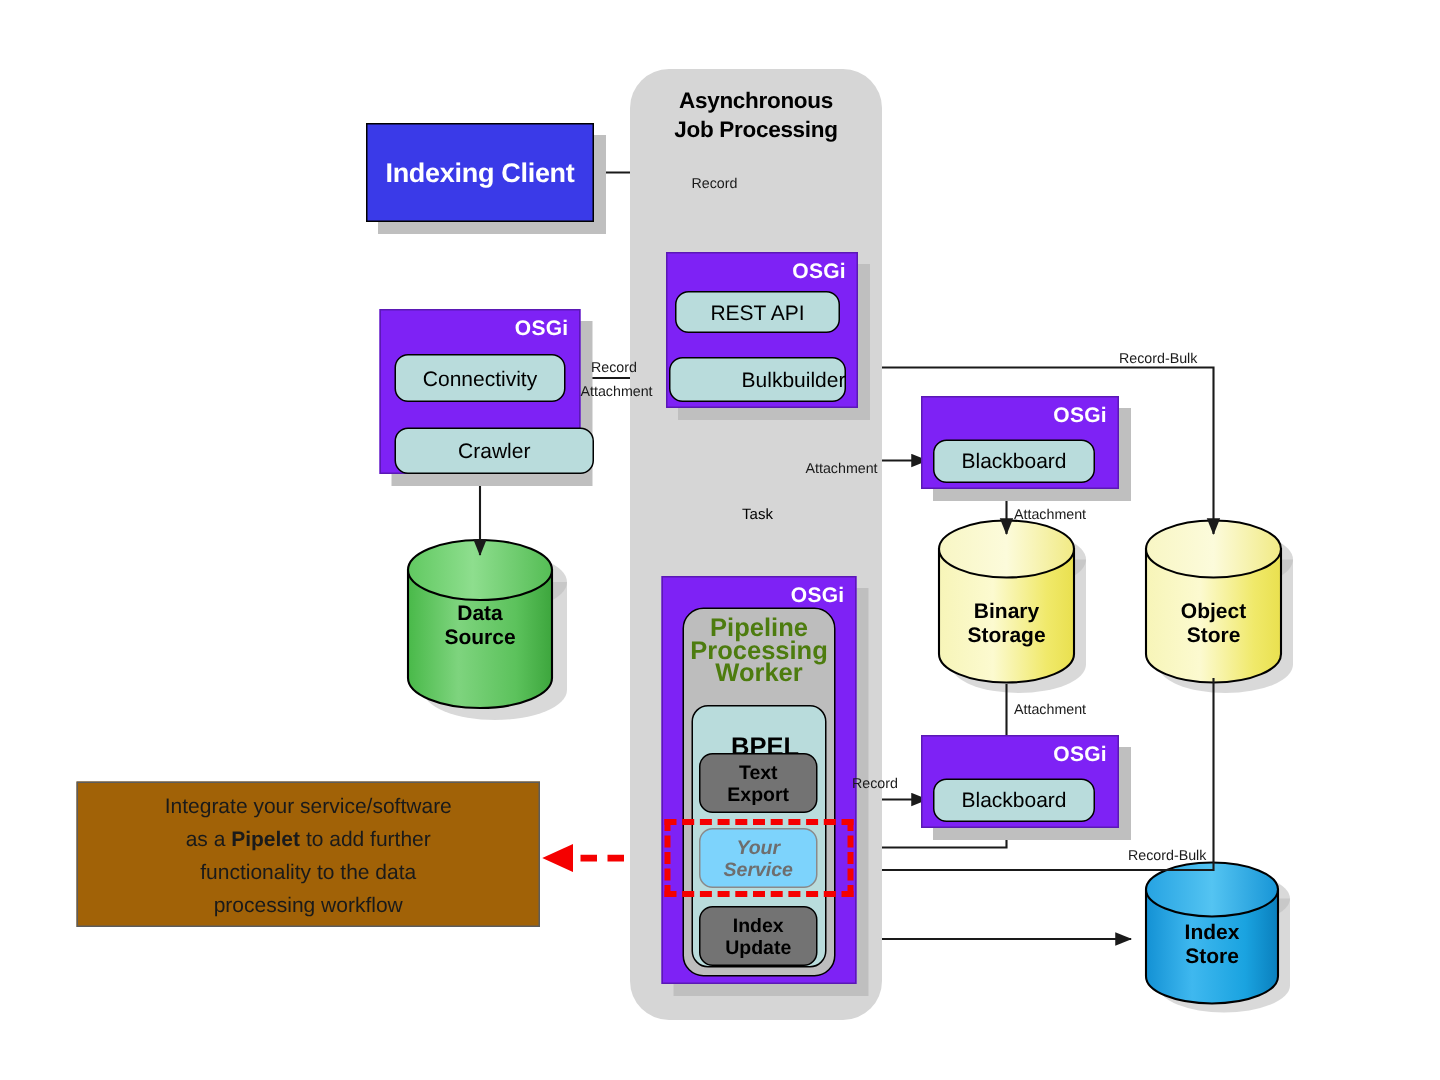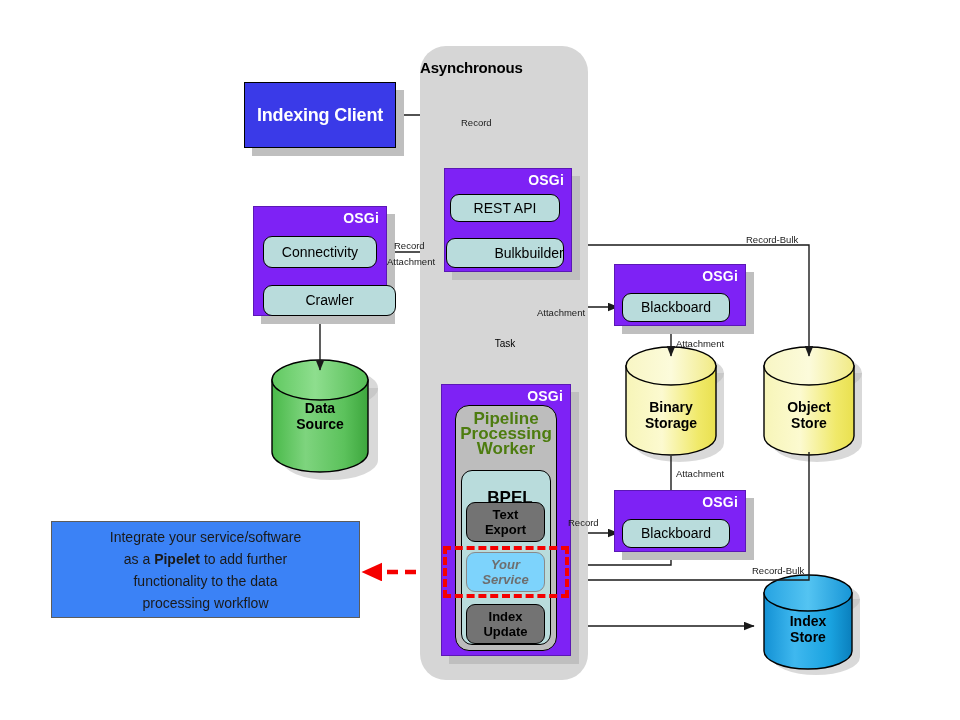--- a/index.html
+++ b/index.html
@@ -25,20 +25,21 @@
   
   .async-container {
     left: 420px; top: 46px;
     width: 168px; height: 634px;
     background: #d6d6d6;
     border-radius: 26px;
   }
   .async-title {
     left: 420px; top: 58px;
     width: 168px;
+    text-align: center;
     font-size: 15px;
     font-weight: bold;
     color: #000;
     line-height: 19px;
     letter-spacing: -0.2px;
   }
 
   
   .shadow {
     background: #bfbfbf;
@@ -134,21 +135,21 @@
   }
   .red-dashed {
     border: 4px dashed #f50000;
     background: transparent;
   }
 
   
   .info-box {
     left: 51px; top: 521px;
     width: 309px; height: 97px;
-    background: #3b82f6;
+    background: #a16207;
     border: 1.2px solid #5c5c5c;
     display: flex; align-items: center; justify-content: center;
     text-align: center;
     font-size: 14px; color: #1a1a1a; line-height: 22px;
     padding: 0 10px;
   }
   .info-box b { font-weight: bold; }
 
   
   .edge-label {
@@ -274,20 +275,21 @@
   </g>
 
   <g>
     <path d="M470,572 H366" stroke="#f50000" stroke-width="4.5" stroke-dasharray="11,7" fill="none" marker-end="url(#arrowred)"></path>
   </g>
 </svg>
 
 <div class="abs async-container"></div>
 <div class="abs async-title">
   <div>Asynchronous</div>
+  <div>Job Processing</div>
 </div>
 
 <div class="abs shadow idx-client-shadow"></div>
 <div class="abs idx-client">Indexing Client</div>
 
 <div class="abs shadow" style="left:452px; top:176px; width:128px; height:104px;"></div>
 <div class="abs osgi" style="left:444px; top:168px; width:128px; height:104px;">
   <span class="osgi-label">OSGi</span>
 </div>
 <div class="abs comp" style="left:450px; top:194px; width:110px; height:28px;">REST API</div>

